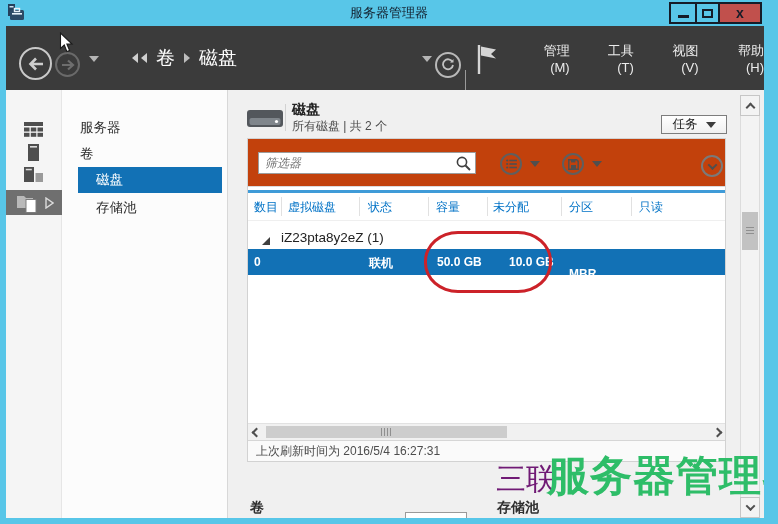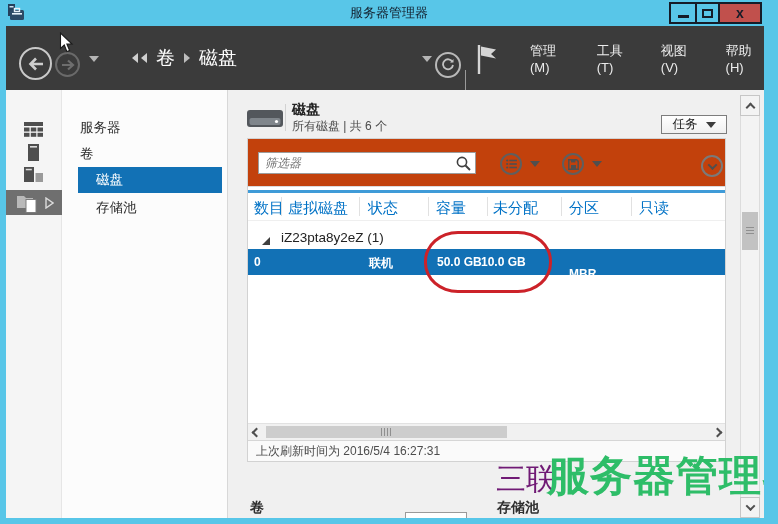--- a/index.html
+++ b/index.html
@@ -27,21 +27,21 @@
   .circle-btn { border-radius:50%; display:flex; align-items:center; justify-content:center; }
   .back-btn { left:13px; top:21px; width:33px; height:33px; border:2px solid #c9c9c9; }
   .fwd-btn { left:49px; top:26px; width:25px; height:25px; border:2px solid #6a6a6a; }
   .tri { width:0; height:0; display:inline-block; }
   .tri-down-sm { border-left:5px solid transparent; border-right:5px solid transparent; border-top:6px solid #b5b5b5; }
   .tri-left-sm { border-top:5px solid transparent; border-bottom:5px solid transparent; border-right:6px solid #cfcfcf; }
   .tri-right-sm { border-top:5px solid transparent; border-bottom:5px solid transparent; border-left:6px solid #bdbdbd; }
   .breadcrumb { left:126px; top:0; height:64px; display:flex; align-items:center; gap:9px; color:#fff; }
   .crumb { font-size:19px; color:#fdfdfd; }
   .nav-sep-bar { left:459px; top:44px; width:1px; height:22px; background:#9a9a9a; }
-  .menu-row { left:524px; top:0; height:64px; display:flex; align-items:center; gap:27px; }
+  .menu-row { left:524px; top:0; height:64px; display:flex; align-items:center; gap:27px;text-align:right; }
   .menu-item { font-size:13px; color:#ececec; cursor:default; }
 
   
   .iconstrip { left:6px; top:90px; width:56px; height:428px; background:#f5f5f5; border-right:1px solid #e6e6e6; }
   .navpane { left:62px; top:90px; width:166px; height:428px; background:#fcfcfc; border-right:1px solid #d8d8d8; }
   .content { left:228px; top:90px; width:536px; height:428px; background:#f0f0f0; }
 
   .strip-sel { left:6px; top:190px; width:56px; height:25px; background:#6f6f6f; display:flex; align-items:center; }
   .nav-item { font-size:13.5px; color:#2e2e2e; cursor:default; }
   .nav-sel { left:78px; top:167px; width:144px; height:26px; background:#1271b5; display:flex; align-items:center; }
@@ -66,21 +66,21 @@
   .tb-circle { width:22px; height:22px; border:2px solid #5f5f5f; border-radius:50%;
                display:flex; align-items:center; justify-content:center; background:transparent; cursor:default; }
   .chev { display:inline-block; width:7px; height:7px; border-right:2px solid #4f4f4f; border-bottom:2px solid #4f4f4f; }
   .chev-down { transform:rotate(45deg) translate(-1px,-1px); }
   .chev-up { transform:rotate(-135deg); }
   .chev-left { transform:rotate(135deg); }
   .chev-right { transform:rotate(-45deg); }
 
   .table-topline { left:0; top:51px; width:477px; height:3px; background:#3f9bd8; }
   .table-area { left:0; top:54px; width:477px; height:230px; background:#fff; }
-  .col-hdr { top:60px; font-size:15px; color:#0072c6; white-space:nowrap; cursor:default; }
+  .col-hdr { top:60px; font-size:12px; color:#0072c6; white-space:nowrap; cursor:default; }
   .col-sep { top:58px; width:1px; height:19px; background:#e1e1e1; }
   .hdr-line { left:0; top:81px; width:477px; height:1px; background:#efefef; }
   .grp-tri { left:14px; top:98px; width:0; height:0; border-left:8px solid transparent; border-bottom:8px solid #3f3f3f; cursor:default; }
   .grp-label { left:33px; top:91px; font-size:13.5px; color:#222; cursor:default; }
   .data-row { left:0; top:110px; width:477px; height:26px; background:#1271b5; cursor:default; }
   .cell { position:absolute; top:6px; font-size:12px; font-weight:600; color:#fff; white-space:nowrap; }
 
   .hscroll { left:0; top:284px; width:477px; height:17px; background:#f1f1f1; border-top:1px solid #e2e2e2; }
   .hs-btn { top:0; width:16px; height:16px; display:flex; align-items:center; justify-content:center; cursor:default; }
   .hs-thumb { left:18px; top:2px; width:241px; height:12px; background:#cdcdcd; cursor:default; }
@@ -235,21 +235,21 @@
 
   <div class="abs" style="left:247px; top:107px;">
     <svg width="36" height="23" viewBox="0 0 36 23">
       <rect x="0" y="3" width="36" height="17" rx="3" fill="#53575c"></rect>
       <rect x="2.5" y="11" width="31" height="7" rx="2" fill="#80868c"></rect>
       <circle cx="29.5" cy="14.5" r="1.6" fill="#ffffff"></circle>
     </svg>
   </div>
   <div class="abs hdr-sep"></div>
   <span class="abs panel-title" style="left:292px; top:101px;">磁盘</span>
-  <span class="abs panel-sub" style="left:292px; top:118px;">所有磁盘 | 共 6 个</span>
+  <span class="abs panel-sub" style="left:292px; top:118px;">所有磁盘 | 共 2 个</span>
   <div class="abs tasks-btn">
     <span>任务</span>
     <span class="tri tri-down-dk"></span>
   </div>
 
   <div class="abs panel">
 
     <div class="abs toolbar">
       <input class="abs filter-input" value="" placeholder="筛选器" style="">
       <span class="abs search-icon">
@@ -301,21 +301,21 @@
     <div class="abs hdr-line"></div>
 
     <span class="abs grp-tri"></span>
     <span class="abs grp-label">iZ23pta8y2eZ (1)</span>
 
     <div class="abs data-row">
       <span class="cell" style="left:6px;">0</span>
       <span class="cell" style="left:40px;"></span>
       <span class="cell" style="left:121px;">联机</span>
       <span class="cell" style="left:189px;">50.0 GB</span>
-      <span class="cell" style="left:233px;text-align:right;">10.0 GB</span>
+      <span class="cell" style="left:261px;text-align:right;">10.0 GB</span>
       <span class="cell" style="left:321px;margin-top:12px;">MBR</span>
       <span class="cell" style="left:391px;"></span>
     </div>
 
     <div class="abs hscroll">
       <div class="abs hs-btn" style="left:0;">
           <span class="chev chev-left"></span>
         </div>
       <div class="abs hs-thumb">
           <span class="grip-v"></span>

